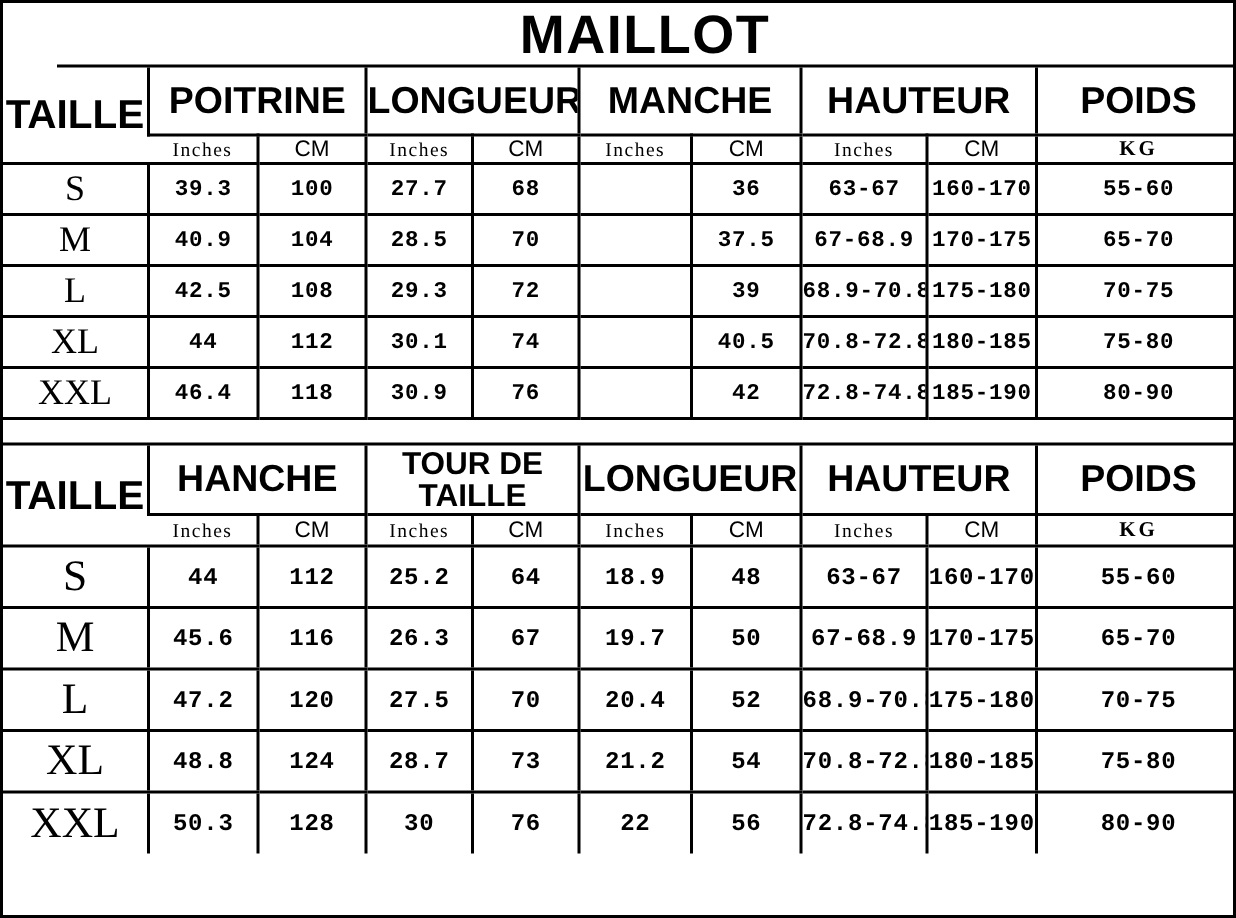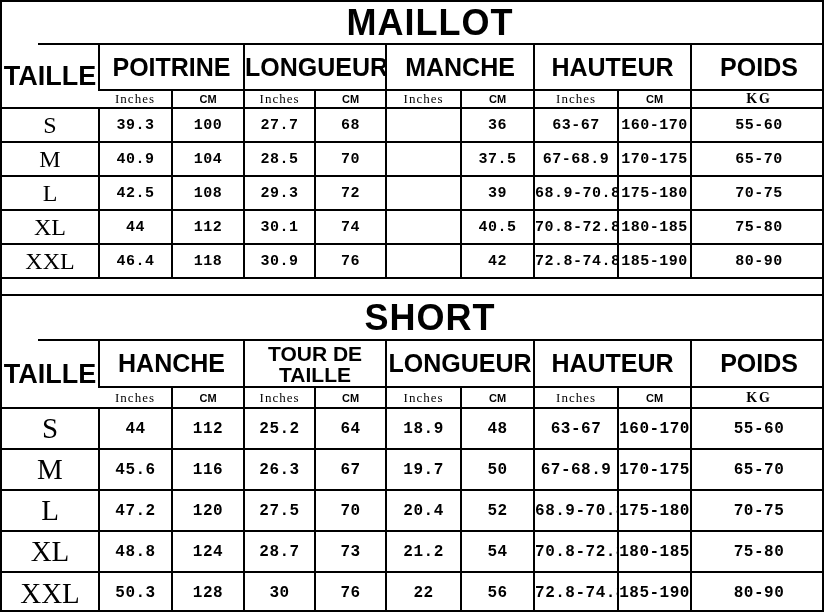--- a/index.html
+++ b/index.html
@@ -48,21 +48,21 @@
     font-size:27px;font-weight:700;
     font-family:"Liberation Sans",sans-serif;
     border-radius:32px;
   }
   .sub-serif{
     font-family:"Liberation Serif",serif;
     font-weight:400;font-size:13px;letter-spacing:1px;
   }
   .sub-sans{
     font-family:"Liberation Sans",sans-serif;
-    font-weight:700;font-size:11px;margin-left:42px;
+    font-weight:400;font-size:15px;margin-left:42px;
   }
   .sub-kg{
     font-family:"Liberation Serif",serif;
     font-weight:700;font-size:14px;letter-spacing:2px;
   }
   tbody th.size{
     font-family:"Liberation Serif",serif;
     font-weight:400;
   }
   tbody td{
@@ -190,21 +190,20 @@
           <td>42</td>
           <td>72.8-74.8</td>
           <td>185-190</td>
           <td>80-90</td>
         </tr>
       </tbody>
   </table>
 
   <div class="gap-band"></div>
 
-  <div class="band-title short-band">SHORT</div>
 
   <table class="t2">
     <colgroup>
       <col style="width:97px">
         <col style="width:73px">
         <col style="width:72px">
       <col style="width:71px">
         <col style="width:71px">
         <col style="width:75px">
       <col style="width:73px">

